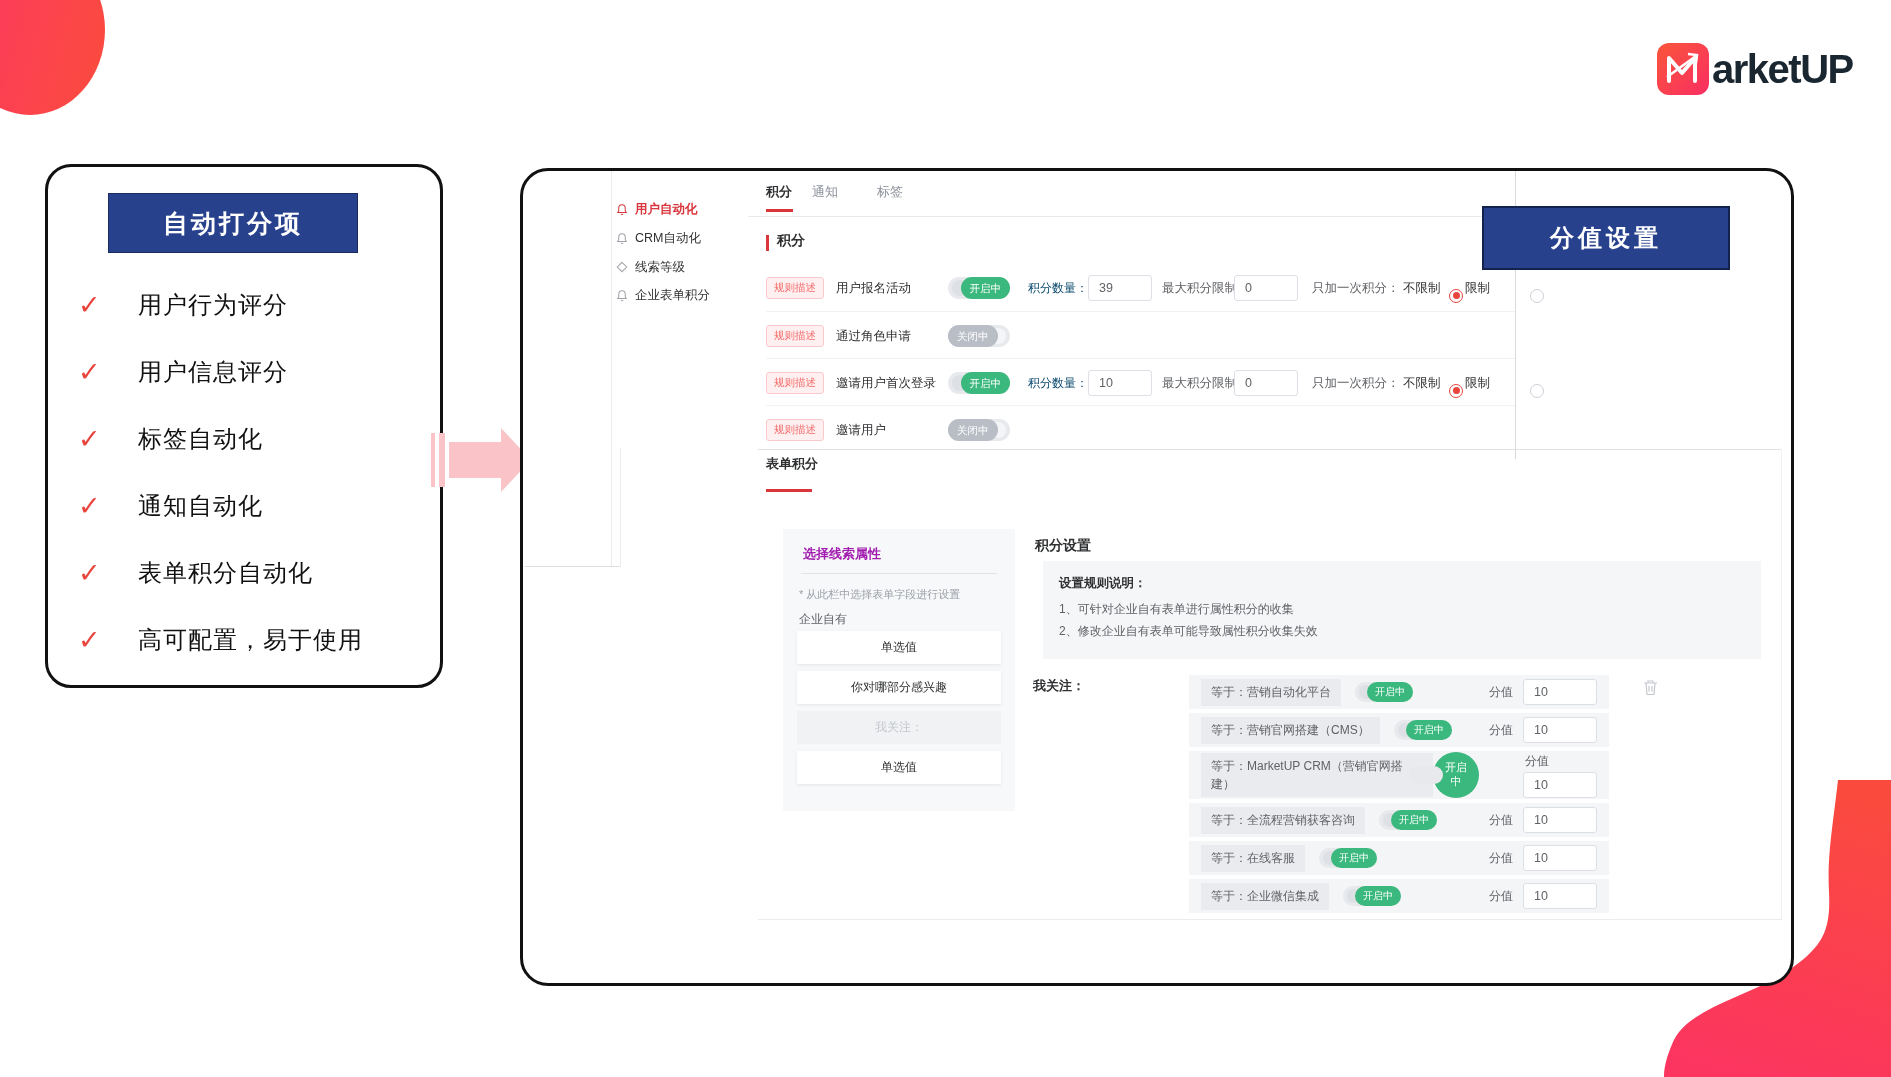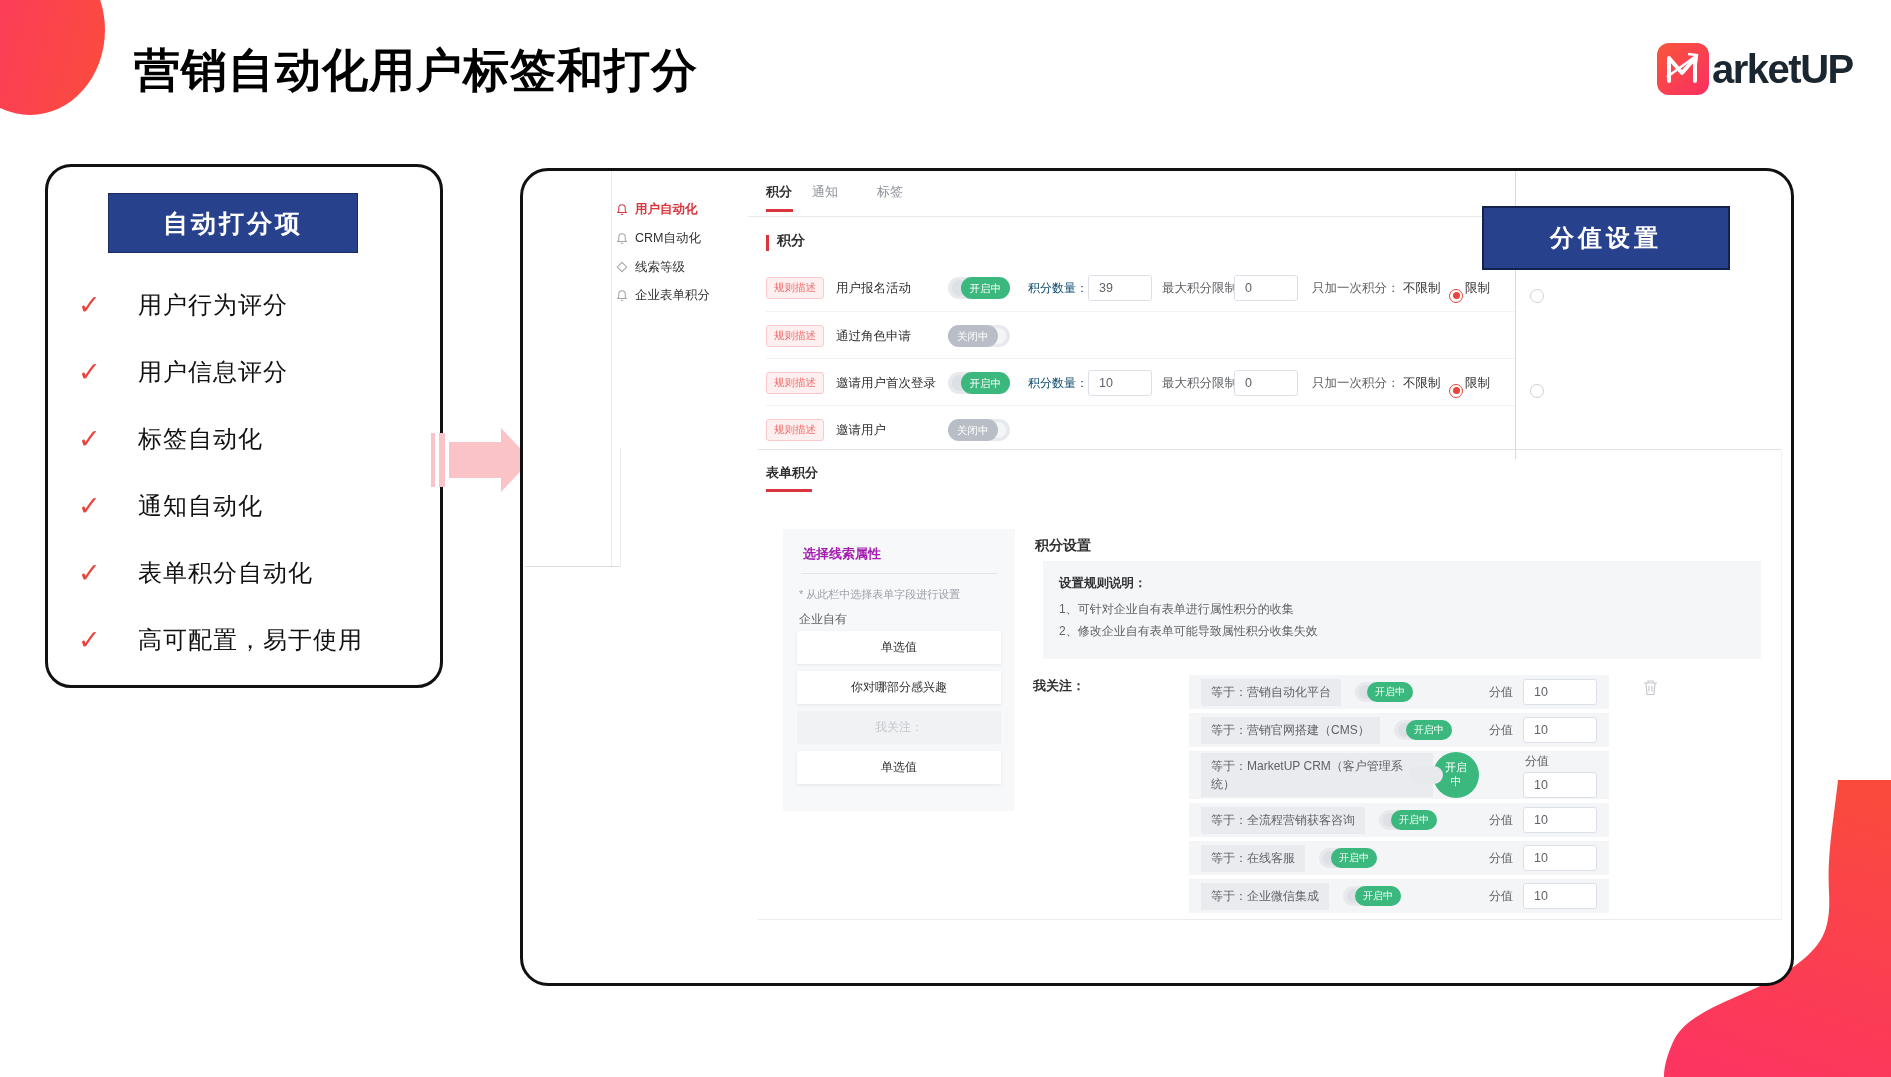--- a/index.html
+++ b/index.html
@@ -101,21 +101,21 @@
   .inp { border:1px solid #dcdfe6; border-radius:3px; height:26px; font-size:12.5px; color:#606266;
          padding:0 0 0 10px; background:#fff; box-sizing:border-box; font-family:inherit; outline:none; }
 
   
   .score-callout { position:absolute; left:1482px; top:206px; width:244px; height:60px; background:#28418c;
                    border:2px solid #13224e; color:#fff; font-size:24px; font-weight:bold;
                    display:flex; align-items:center; justify-content:center; letter-spacing:4px; z-index:5; }
 
   
   .b-topline { left:235px; top:278px; width:1024px; height:1px; background:#e2e2e2; }
-  .b-tab { left:243px; top:293px; font-size:13px; font-weight:bold; color:#303133; }
+  .b-tab { left:243px; top:284px; font-size:13px; font-weight:bold; color:#303133; }
   .b-underline { left:243px; top:318px; width:46px; height:3px; background:#d9363e; }
 
   .attr-card { left:260px; top:358px; width:232px; height:282px; background:#f7f8fa; }
   .attr-card .abs { position:absolute; }
   .attr-header { left:20px; top:16px; font-size:13px; font-weight:bold; color:#a21caf; }
   .attr-sep { left:18px; top:44px; width:196px; height:1px; background:#e2e4e8; }
   .attr-hint { left:16px; top:58px; font-size:11px; color:#9a9ea6; }
   .attr-group { left:16px; top:82px; font-size:12px; color:#606266; }
   .attr-btn { left:14px; width:204px; height:33px; background:#fff; box-shadow:0 1px 3px rgba(0,0,0,0.08);
               display:flex; align-items:center; justify-content:center; font-size:12px; color:#303133; }
@@ -153,21 +153,20 @@
   <svg class="blob-br" viewBox="0 0 291 297" width="291" height="297">
     <defs>
       <linearGradient id="blobGrad" x1="0.6" y1="0" x2="0.35" y2="1">
         <stop offset="0" stop-color="#fa4a3e"></stop>
           <stop offset="1" stop-color="#fc3560"></stop>
       </linearGradient>
     </defs>
     <path d="M238,0 C233,45 227,75 229,112 C231,152 222,168 186,192 C148,217 88,228 73,262 C66,278 64,288 64,297 L291,297 L291,0 Z" fill="url(#blobGrad)"></path>
   </svg>
 
-  <div class="slide-title">营销自动化用户标签和打分</div>
   <div class="logo">
     <span style="display:flex;">
       <svg width="54" height="54" viewBox="0 0 54 54">
         <defs>
           <linearGradient id="logoGrad" x1="0" y1="0" x2="1" y2="1">
             <stop offset="0" stop-color="#f9563b"></stop>
               <stop offset="1" stop-color="#fa2e62"></stop>
           </linearGradient>
         </defs>
         <rect x="1" y="1" width="52" height="52" rx="12" fill="url(#logoGrad)"></rect>
@@ -347,21 +346,21 @@
         <span class="cond">等于：营销官网搭建（CMS）</span>
         <span class="sw on small">
             <span class="dot"></span>
             <span class="lab">开启中</span>
           </span>
         <span class="spacer"></span>
         <span class="vlabel">分值</span>
         <input class="inp vinp" value="10" style="">
       </div>
       <div class="frow tall">
-        <span class="cond">等于：MarketUP CRM（客户管理系统）</span>
+        <span class="cond">等于：MarketUP CRM（营销官网搭建）</span>
         <span class="sw-round">
             <span class="lab2">开启中</span>
           </span>
         <span class="value-stack">
           <span class="vlabel">分值</span>
           <input class="inp vinp" value="10" style="">
         </span>
       </div>
       <div class="frow">
         <span class="cond">等于：全流程营销获客咨询</span>

